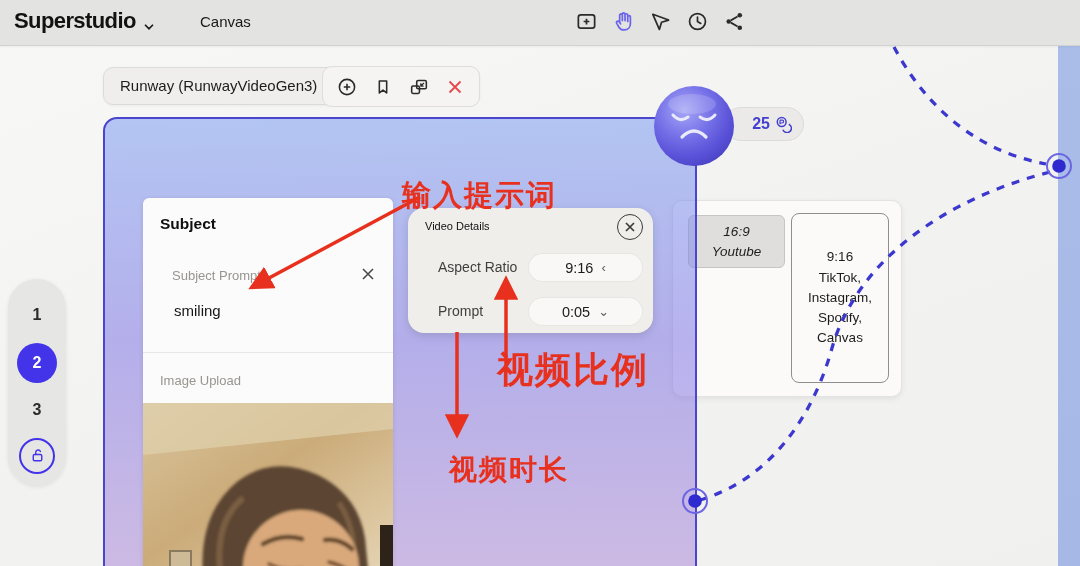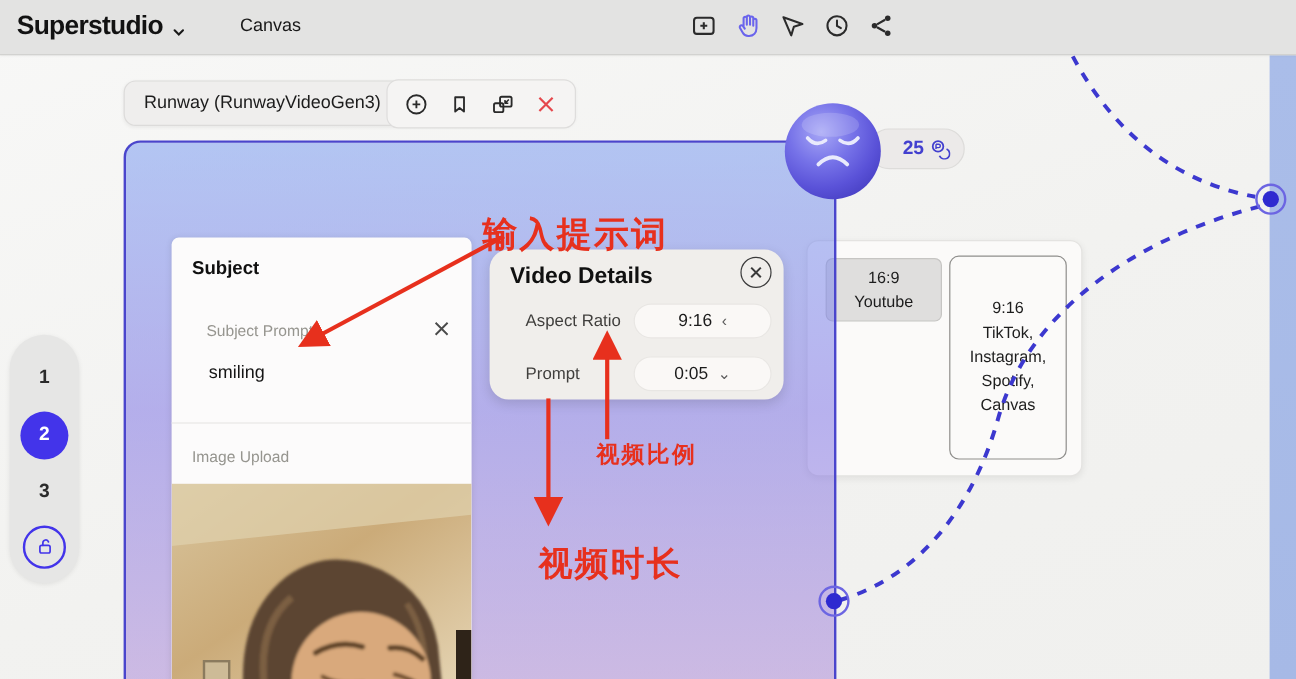--- a/index.html
+++ b/index.html
@@ -14,21 +14,21 @@
   .nav-label { position:absolute; left:200px; top:13px; font-size:15px; color:#191919; }
   .tool-group { position:absolute; left:574px; top:9px; display:flex; gap:12px; }
   .tool-btn { width:25px; height:25px; display:flex; align-items:center; justify-content:center; cursor:pointer; color:#2b2b2b; }
   .tool-btn.active { color:#6a64ec; }
   .tool-btn svg { width:23px; height:23px; }
 
   
   .right-band { position:absolute; left:1058px; top:46px; width:22px; height:520px; background:linear-gradient(180deg,#aabde9,#a6b9e6); z-index:5; }
 
   .aspect-card { position:absolute; left:672px; top:200px; width:230px; height:197px; background:#fbfaf9; border:1px solid #e4e3e1; border-radius:10px; box-shadow:0 2px 6px rgba(0,0,0,.07); z-index:6; }
-  .opt-landscape { position:absolute; left:15px; top:14px; width:97px; height:53px; background:#dfdedd; border:1px solid #c6c5c3; border-radius:6px; display:flex; align-items:center; justify-content:center; text-align:center; font-size:13.5px; color:#1d1d1d; white-space:pre-line; line-height:1.45; cursor:pointer; }
+  .opt-landscape { position:absolute; left:15px; top:14px; width:97px; height:53px; background:#dfdedd; border:1px solid #c6c5c3; border-radius:6px; display:flex; align-items:center; justify-content:center; text-align:center; font-size:13.5px; color:#1d1d1d; white-space:pre-line; line-height:1.45; cursor:pointer;font-style:italic; }
   .opt-portrait { position:absolute; left:118px; top:12px; width:98px; height:170px; background:#fbfaf9; border:1.3px solid #8f8e8c; border-radius:8px; display:flex; align-items:center; justify-content:center; text-align:center; font-size:13.5px; color:#1d1d1d; white-space:pre-line; line-height:1.5; cursor:pointer; }
 
   .frame { position:absolute; left:103px; top:117px; width:594px; height:470px; border:2px solid #4a45cc; border-radius:14px;
     background:linear-gradient(180deg, rgba(124,157,241,.55) 0%, rgba(128,118,229,.55) 48%, rgba(174,137,215,.52) 100%); z-index:8; }
 
   
   .node-header { position:absolute; left:103px; top:67px; width:377px; height:38px; background:#efeeed; border:1px solid #dcdbda; border-radius:10px; z-index:12; box-shadow:0 1px 3px rgba(0,0,0,.05); }
   .node-title { position:absolute; left:16px; top:9px; width:215px; font-size:15px; color:#1c1c1c; white-space:nowrap; overflow:hidden; }
   .node-actions { position:absolute; right:-1px; top:-2px; width:158px; height:41px; background:#f5f4f3; border:1px solid #dedddc; border-radius:10px; display:flex; align-items:center; justify-content:center; gap:13px; }
   .mini-btn { width:23px; height:23px; display:flex; align-items:center; justify-content:center; cursor:pointer; color:#2a2a2a; }
@@ -51,31 +51,31 @@
   .subject-title { position:absolute; left:17px; top:17px; font-size:15.5px; font-weight:700; color:#101010; }
   .prompt-label { position:absolute; left:17px; top:70px; font-size:13px; color:#96958f;margin-left:12px; }
   .prompt-clear { position:absolute; right:15px; top:66px; width:20px; height:20px; color:#4b4b4b; cursor:pointer; }
   .prompt-value { position:absolute; left:31px; top:104px; font-size:15px; color:#161616; cursor:text; }
   .subject-divider { position:absolute; left:0; top:154px; width:250px; height:1px; background:#e8e7e5; }
   .upload-label { position:absolute; left:17px; top:175px; font-size:13px; color:#96958f; }
   .upload-photo { position:absolute; left:0; top:205px; width:250px; height:175px; overflow:hidden; cursor:pointer; }
 
   
   .video-details { position:absolute; left:408px; top:208px; width:245px; height:125px; background:#f0eeeb; border-radius:16px; box-shadow:0 3px 10px rgba(0,0,0,.13); z-index:11; }
-  .vd-title { position:absolute; left:17px; top:12px; font-size:19px; font-weight:700; color:#101010; }
+  .vd-title { position:absolute; left:17px; top:12px; font-size:11px; font-weight:400; color:#101010; }
   .vd-close { position:absolute; right:10px; top:6px; width:26px; height:26px; border:1.7px solid #3a3a3a; border-radius:50%; display:flex; align-items:center; justify-content:center; color:#3a3a3a; cursor:pointer; }
   .vd-row-label { position:absolute; left:30px; font-size:14px; color:#403f3d; }
   .vd-pill { position:absolute; left:121px; width:113px; height:27px; background:#faf8f6; border-radius:14px; display:flex; align-items:center; justify-content:center; gap:8px; font-size:14.5px; color:#1b1b1b; cursor:pointer; box-shadow:0 0 0 1px rgba(0,0,0,.03); }
   .vd-chevron { font-size:13px; color:#5b5b5b; }
 
   
   .overlay { position:absolute; left:0; top:0; width:1080px; height:566px; pointer-events:none; z-index:20; }
   .annotation { position:absolute; color:#e7301d; font-weight:800; z-index:22; }
   .ann-prompt   { left:402px; top:176px; font-size:29px; letter-spacing:2px; }
-  .ann-ratio    { left:497px; top:366px; font-size:19px; letter-spacing:2px; }
+  .ann-ratio    { left:497px; top:346px; font-size:36px; letter-spacing:2px; }
   .ann-duration { left:449px; top:451px; font-size:28px; letter-spacing:2px; }
 </style>
 </head>
 <body>
 
 <div class="screen">
 
   <div class="right-band"></div>
 
   <div class="aspect-card">

